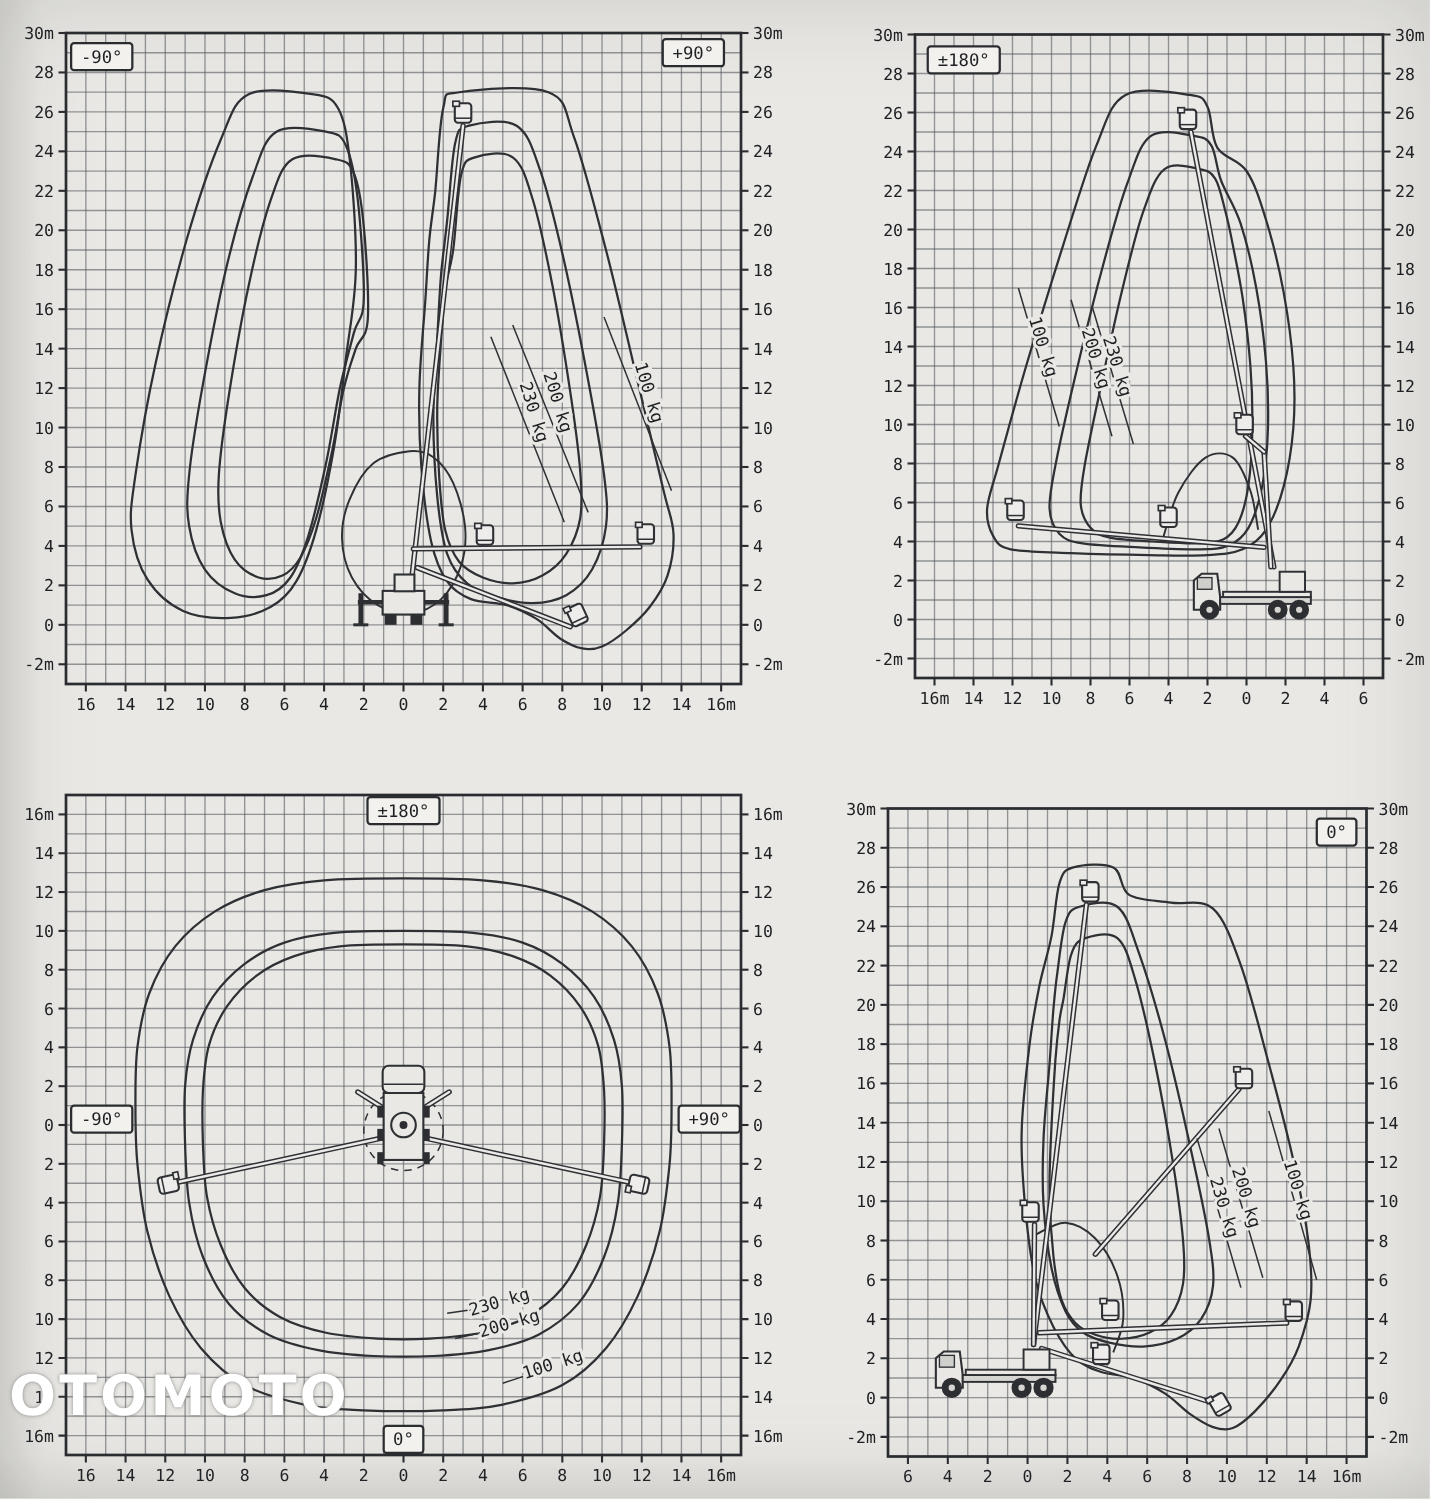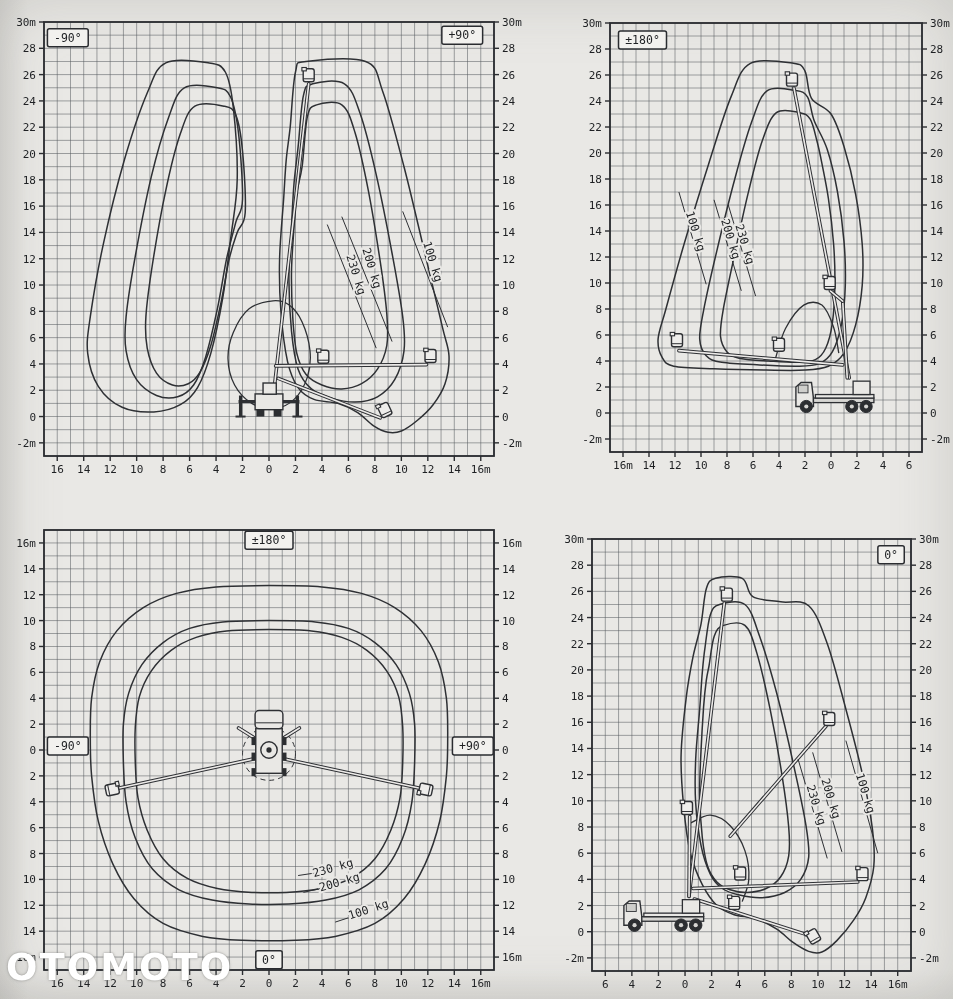--- a/index.html
+++ b/index.html
@@ -3,21 +3,21 @@
 <meta charset="utf-8">
 <style>
   html,body{margin:0;padding:0;}
   body{background:#dfdedc;font-family:"DejaVu Sans Mono","Liberation Mono",monospace;}
   .page{position:relative;width:953px;height:999px;background:#e9e8e5;overflow:hidden;
         box-shadow:inset 0 0 60px rgba(120,118,112,.25);}
   .page:after{content:"";position:absolute;inset:0;pointer-events:none;
         background:linear-gradient(90deg,rgba(90,88,84,.10),rgba(0,0,0,0) 28px),
                    linear-gradient(0deg,rgba(90,88,84,.07),rgba(0,0,0,0) 30px);}
   svg.chart{position:absolute;left:0;top:0;width:953px;height:999px;overflow:visible;}
-  .watermark{position:absolute;left:6px;top:946px;font-family:"DejaVu Sans",sans-serif;
+  .watermark{position:absolute;left:6px;top:909px;font-family:"DejaVu Sans",sans-serif;
         font-weight:900;font-size:37px;letter-spacing:2px;color:#ffffff;
         text-shadow:0 0 1px #9a9a96, 0 0 3px rgba(120,120,116,.6);z-index:9;}
 </style>
 </head>
 <body>
 
 <div class="page">
   <svg class="chart">
       <g>
         <line x1="44" y1="22" x2="44" y2="456" stroke="#565a5f" stroke-width="0.9" opacity="0.6"></line>

